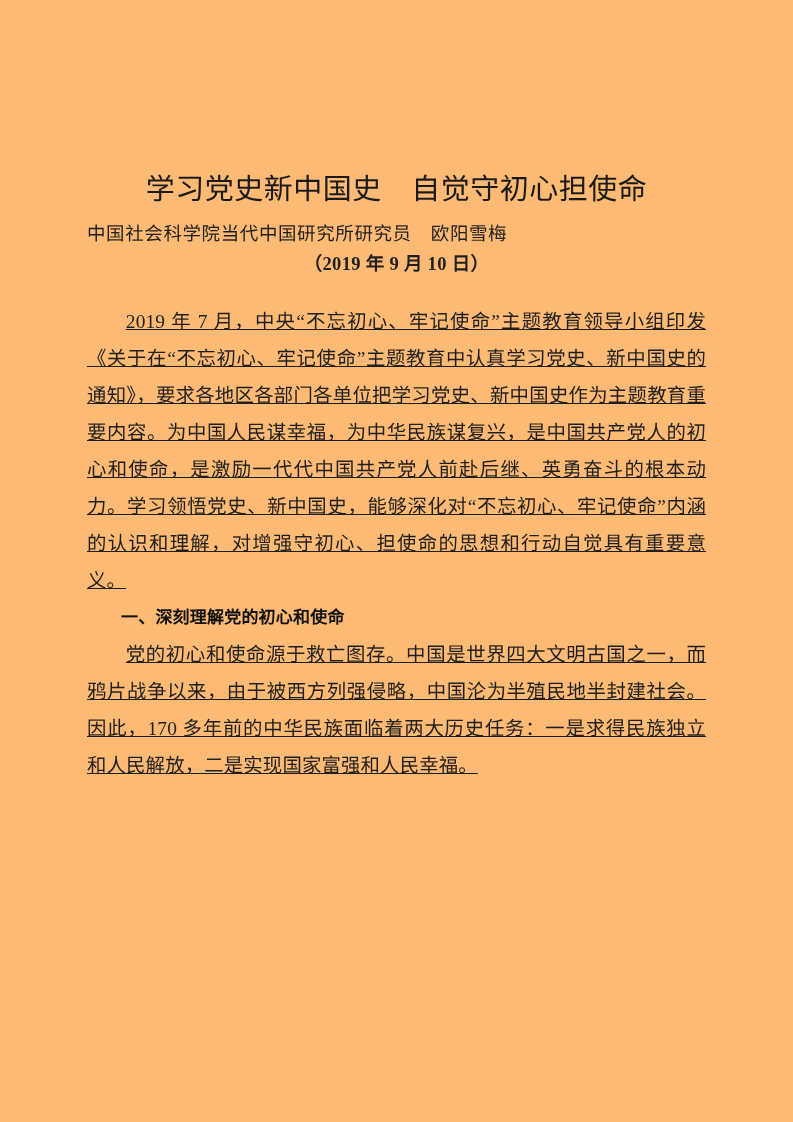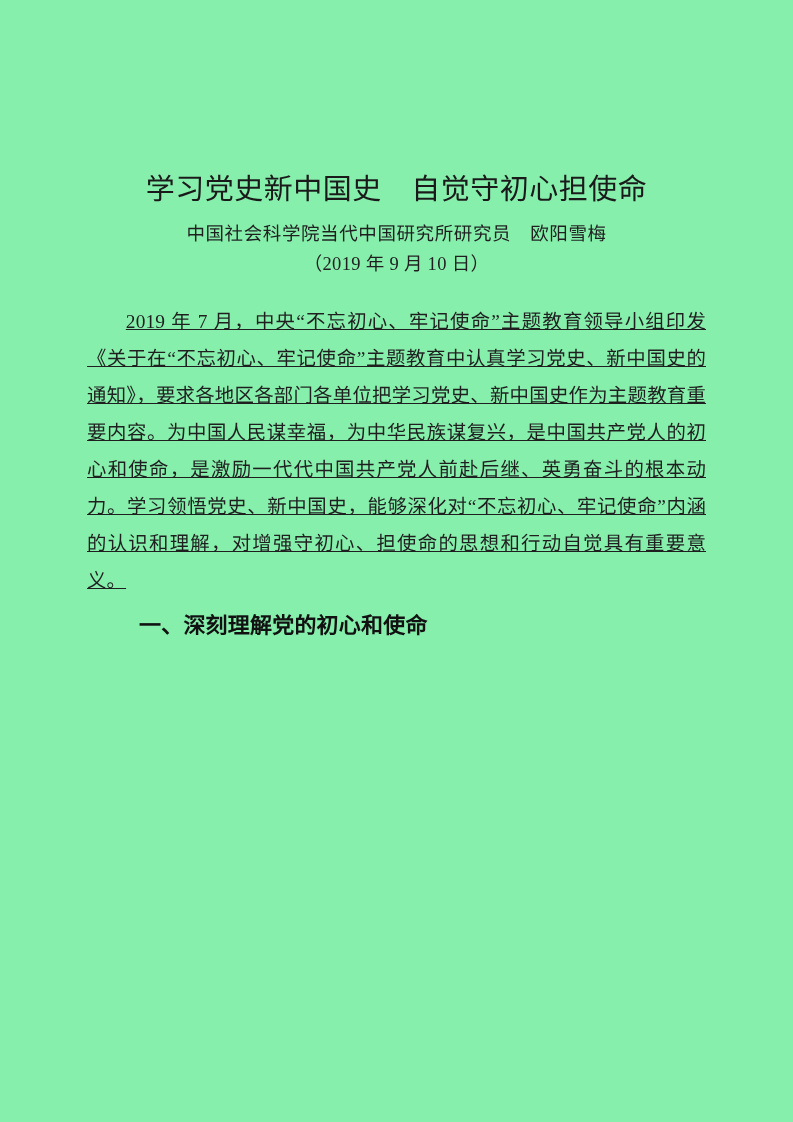--- a/index.html
+++ b/index.html
@@ -5,21 +5,21 @@
 <style>
   html, body {
     margin: 0;
     padding: 0;
     background: #ffffff;
   }
   .page {
     position: relative;
     width: 793px;
     height: 1122px;
-    background: #86efac;
+    background: #fdba74;
     overflow: hidden;
     box-sizing: border-box;
   }
   .content {
     position: absolute;
     left: 87px;
     top: 0;
     width: 619px;
   }
 
@@ -32,35 +32,34 @@
     font-size: 29px;
     font-weight: 400;
     line-height: 40px;
     color: #1a1a1a;
     letter-spacing: 0.5px;
     white-space: pre;
   }
   .doc-byline {
     margin: 0;
     padding-top: 10px;
-    text-align: center;
     font-family: "Liberation Serif", "DejaVu Serif", serif;
     font-size: 18.5px;
     font-weight: 400;
     line-height: 30px;
     color: #1f1f1f;
     letter-spacing: 0.6px;
     white-space: pre;
   }
   .doc-date {
     margin: 0;
     text-align: center;
     font-family: "Liberation Serif", "DejaVu Serif", serif;
     font-size: 18.5px;
-    font-weight: 400;
+    font-weight: 700;
     line-height: 30px;
     color: #1f1f1f;
     letter-spacing: 0.3px;
     white-space: pre;
   }
 
   
   .body-block {
     margin-top: 24px;
   }
@@ -71,23 +70,23 @@
     line-height: 37px;
     color: #1f1f1f;
     text-align: justify;
     text-justify: inter-character;
     text-indent: 2em;
     letter-spacing: 0.15px;
     word-break: break-all;
     text-decoration: underline;
   }
   h2.section-heading {
-    margin: 8px;
+    margin: 0;
     font-family: "Liberation Sans", "DejaVu Sans", sans-serif;
-    font-size: 22px;
+    font-size: 17px;
     font-weight: 700;
     line-height: 37px;
     color: #111111;
     text-indent: 2em;
     letter-spacing: 0.2px;
   }
 </style>
 </head>
 <body>
 
@@ -100,16 +99,17 @@
 
     <div class="doc-date">（2019 年 9 月 10 日）</div>
 
     <div class="body-block">
 
       <p class="para">2019 年 7 月，中央“不忘初心、牢记使命”主题教育领导小组印发《关于在“不忘初心、牢记使命”主题教育中认真学习党史、新中国史的通知》，要求各地区各部门各单位把学习党史、新中国史作为主题教育重要内容。为中国人民谋幸福，为中华民族谋复兴，是中国共产党人的初心和使命，是激励一代代中国共产党人前赴后继、英勇奋斗的根本动力。学习领悟党史、新中国史，能够深化对“不忘初心、牢记使命”内涵的认识和理解，对增强守初心、担使命的思想和行动自觉具有重要意义。</p>
 
       <h2 class="section-heading">一、深刻理解党的初心和使命</h2>
 
 
+      <p class="para">党的初心和使命源于救亡图存。中国是世界四大文明古国之一，而鸦片战争以来，由于被西方列强侵略，中国沦为半殖民地半封建社会。因此，170 多年前的中华民族面临着两大历史任务：一是求得民族独立和人民解放，二是实现国家富强和人民幸福。</p>
 
     </div>
   </div>
 </div>
 
 </body></html>

